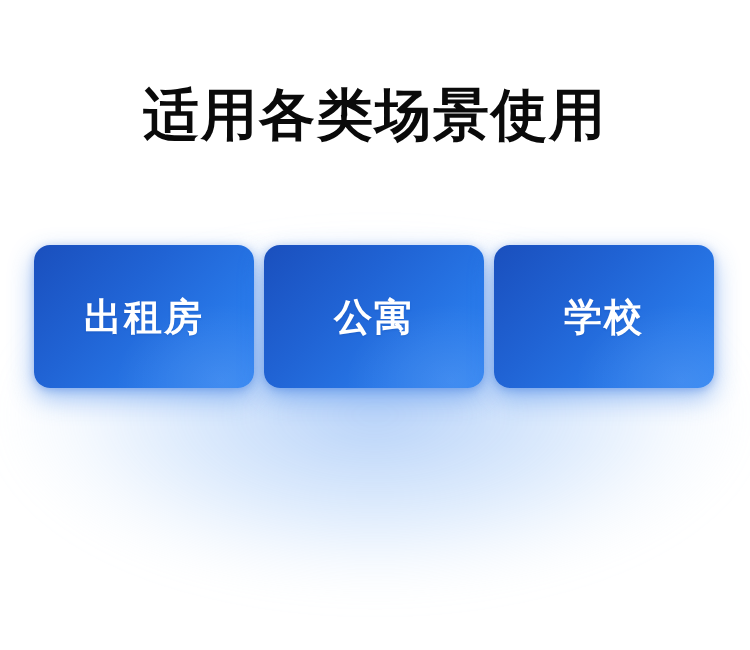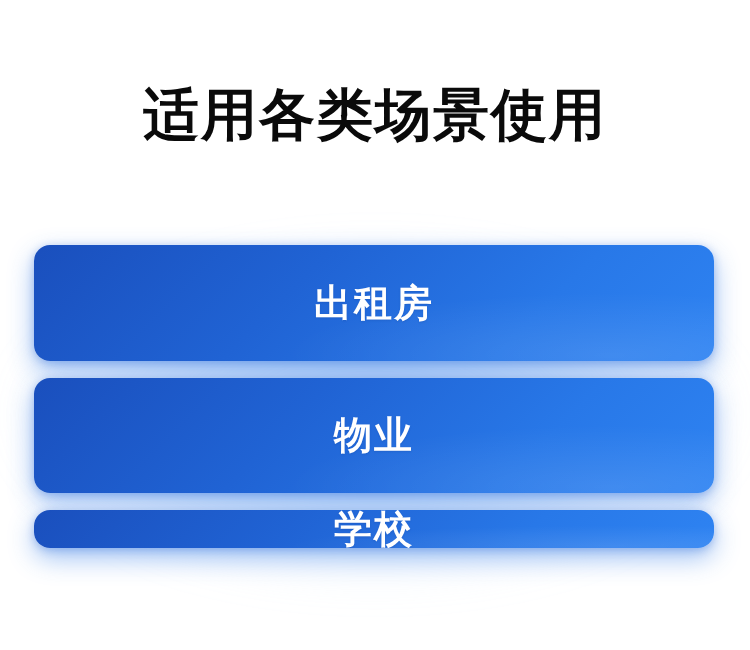--- a/index.html
+++ b/index.html
@@ -62,21 +62,21 @@
   }
 
   
   .card-grid {
     position: absolute;
     left: 34px;
     top: 245px;
     width: 680px;
     height: 303px;
     display: grid;
-    grid-template-columns: repeat(1, 1fr);
+    grid-template-columns: repeat(3, 1fr);
     grid-template-rows: repeat(2, 1fr);
     column-gap: 10px;
     row-gap: 17px;
   }
 
   .card {
     position: relative;
     border-radius: 16px;
     background: linear-gradient(135deg, #1a4fbd 0%, #2063d4 38%, #2878e8 72%, #2e83f2 100%);
     display: flex;
@@ -120,24 +120,24 @@
   </div>
 
   <div class="grid-glow"></div>
 
   <div class="card-grid">
 
     <div class="card">
       <span class="card-label">出租房</span>
     </div>
 
+    <div class="card">
+      <span class="card-label">公寓</span>
+    </div>
 
-    <div class="card">
-      <span class="card-label">物业</span>
-    </div>
 
 
     <div class="card">
       <span class="card-label">学校</span>
     </div>
 
 
   </div>
 </div>
 

